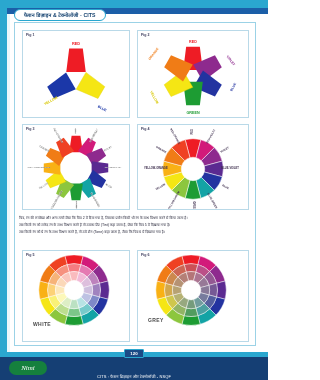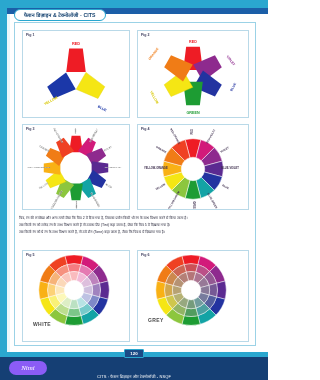--- a/index.html
+++ b/index.html
@@ -89,21 +89,21 @@
     position: absolute; left: 0; top: 352px; width: 268px; height: 5px;
     background: #2aa7cf;
   }
   .footer-band2 {
     position: absolute; left: 0; top: 357px; width: 268px; height: 23px;
     background: #153f74;
   }
   .footer-logo {
     position: absolute; left: 9px; top: 361px;
     width: 38px; height: 14px; border-radius: 8px;
-    background: #8b5cf6;
+    background: #15803d;
     display: flex; align-items: center; justify-content: center; text-align: center;
   }
   .footer-logo i {
     font-family: "Liberation Serif", serif; font-style: italic;
     color: #ffffff; font-size: 7px;
   }
   .page-num {
     position: absolute; left: 124px; top: 349px;
     width: 20px; height: 9px; border-radius: 1px;
     background: #1b4a86; border: 1px solid #2aa7cf;

